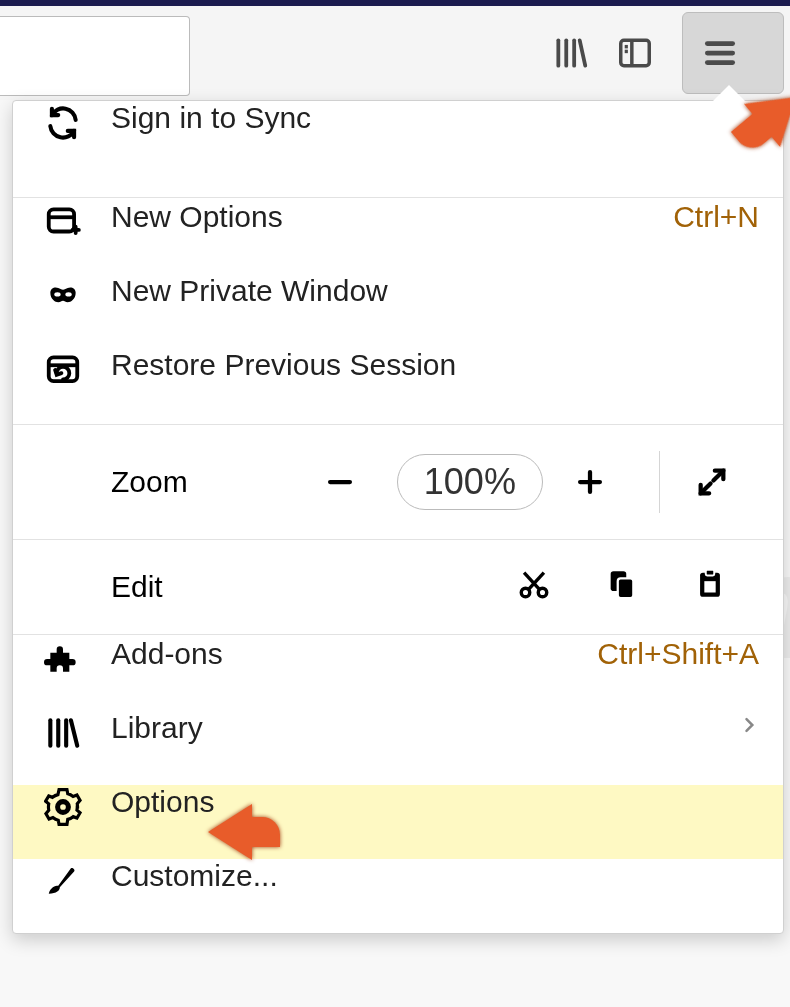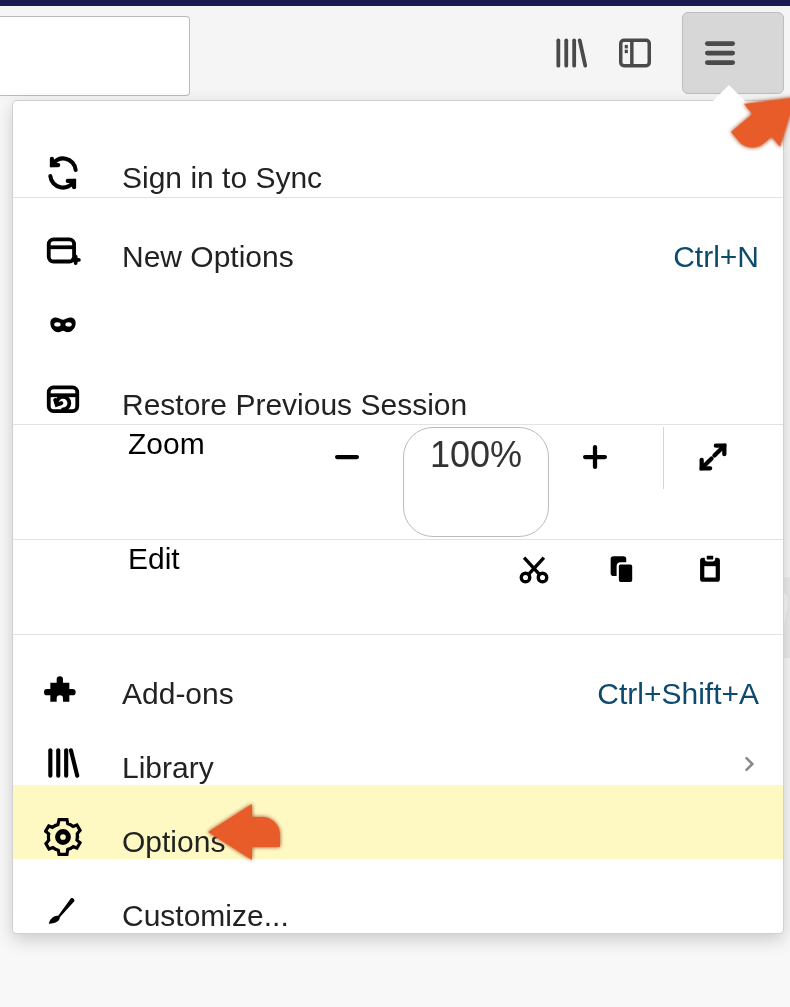--- a/index.html
+++ b/index.html
@@ -63,47 +63,47 @@
     content: "";
     position: absolute;
     top: -16px;
     right: 38px;
     border-left: 16px solid transparent;
     border-right: 16px solid transparent;
     border-bottom: 16px solid #fff;
   }
   .menu-item {
     display: flex;
-    align-items: flex-end;
+    align-items: flex-start;
     height: 74px;
     padding: 0 24px 0 28px;
     font-size: 30px;
     color: #222;
-    gap: 11px;
   }
   .menu-item.highlight { background: #fef9c3; }
   .menu-icon {
     width: 44px;
     height: 44px;
     display: flex;
     align-items: center;
     justify-content: center;
     margin-right: 26px;
     flex-shrink: 0;
   }
   .menu-icon svg { width: 38px; height: 38px; }
   .menu-label { flex: 1; }
-  .menu-shortcut { color: #0c4a6e; font-size: 30px; }
+  .menu-shortcut { color: #a16207; font-size: 30px; }
   .menu-chevron { color: #888; font-size: 30px; }
   .divider { height: 1px; background: #e2e2e2; margin: 2px 0; }
 
   .row-control {
     display: flex;
+    align-items: center;
     height: 110px;
-    padding: 0 24px 0 45px;
+    padding: 0 24px 0 28px;
     font-size: 30px;
   }
   .row-label { width: 270px; padding-left: 70px; }
   .ctrl-btn {
     width: 78px;
     height: 60px;
     display: flex;
     align-items: center;
     justify-content: center;
     margin-right: 10px;
@@ -282,20 +282,21 @@
   </div>
 
   <div class="menu-item">
     <span class="menu-icon">
       <svg viewBox="0 0 24 24" fill="#000">
         <path d="M4 10c0-3 3-4 5-3 1 .4 2 1 3 1s2-.6 3-1c2-1 5 0 5 3 0 4-3 6-5 6-1.5 0-2-1-3-1s-1.5 1-3 1c-2 0-5-2-5-6z"></path>
         <ellipse cx="8.5" cy="11" rx="2" ry="1.3" fill="#fff"></ellipse>
           <ellipse cx="15.5" cy="11" rx="2" ry="1.3" fill="#fff"></ellipse>
       </svg>
     </span>
+    <span class="menu-label">New Private Window</span>
   </div>
 
   <div class="menu-item">
     <span class="menu-icon">
       <svg viewBox="0 0 24 24" fill="none" stroke="#000" stroke-width="2.4">
         <rect x="3" y="4" width="18" height="15" rx="3"></rect>
           <line x1="3" y1="9" x2="21" y2="9"></line>
         <path d="M12 18a4 4 0 1 0-4-4" stroke-linecap="round"></path>
           <polyline points="7,12 8,15 11,14" fill="none" stroke-linecap="round"></polyline>
       </svg>

